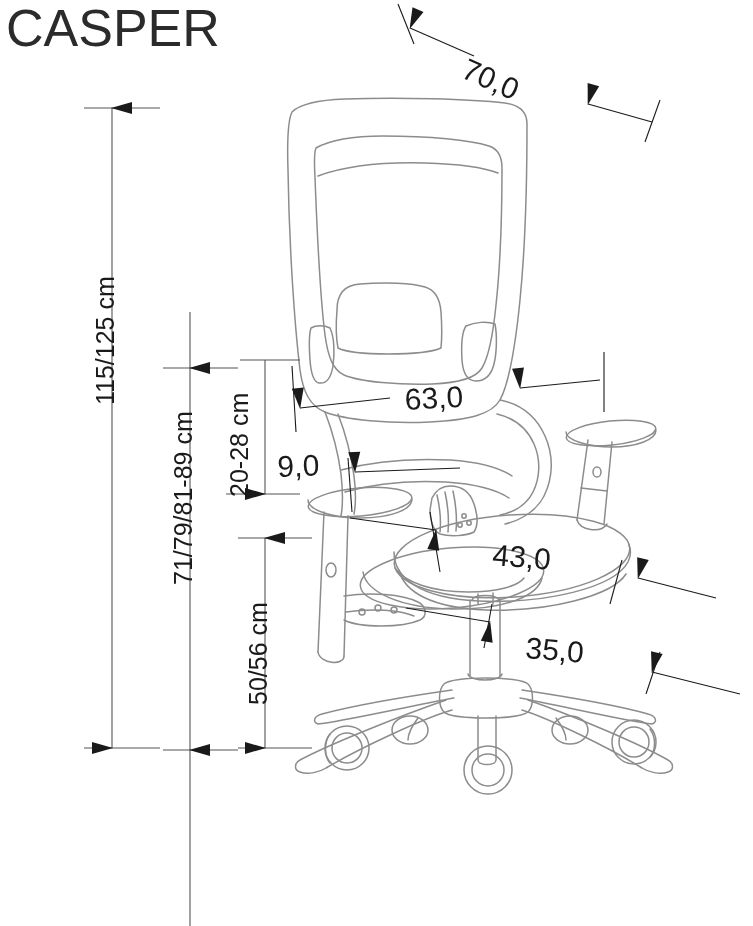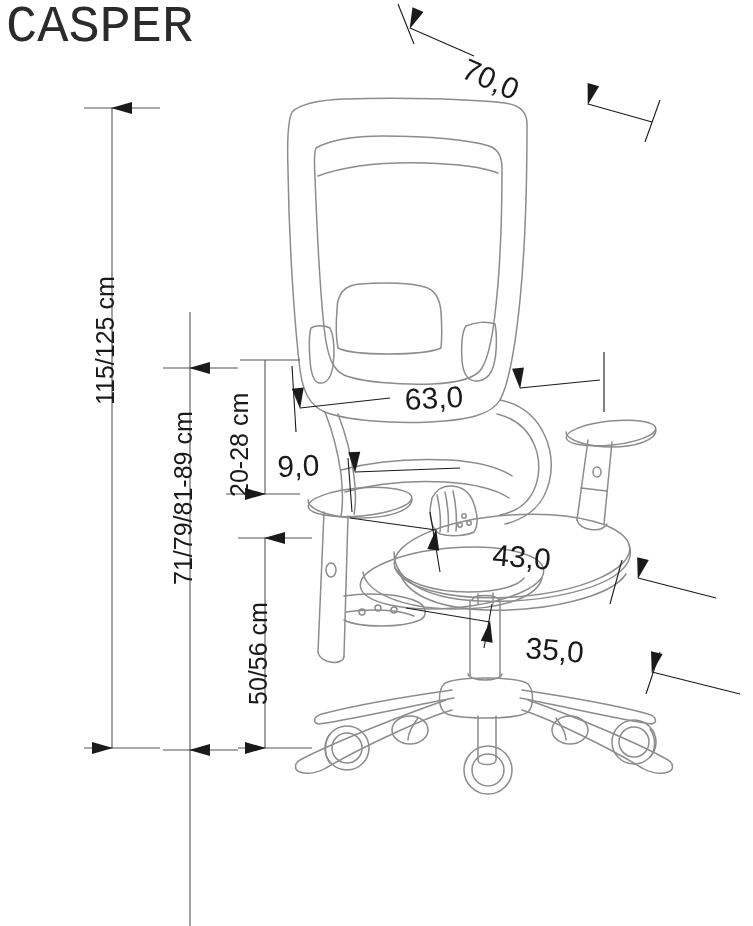--- a/index.html
+++ b/index.html
@@ -2,21 +2,21 @@
 <html><head>
 <meta charset="utf-8">
 <style>
   html,body{margin:0;padding:0;background:#ffffff;}
   body{width:753px;height:926px;overflow:hidden;
        font-family:"Liberation Sans","DejaVu Sans",sans-serif;}
   #stage{position:relative;width:753px;height:926px;background:#fff;}
   #stage svg{position:absolute;left:0;top:0;}
   .title{
     position:absolute; left:6px; top:2px;
-    font-family:Liberation Mono, monospace;
+    font-family:Liberation Sans, sans-serif;
     font-size:52px; font-weight:400; letter-spacing:0px;
     color:#2b2b2b; line-height:1;
     white-space:nowrap;
   }
   .dimtext{
     position:absolute;
     font-family:"Liberation Sans","DejaVu Sans",sans-serif;
     color:#1a1a1a;
     white-space:nowrap;
     line-height:1;

